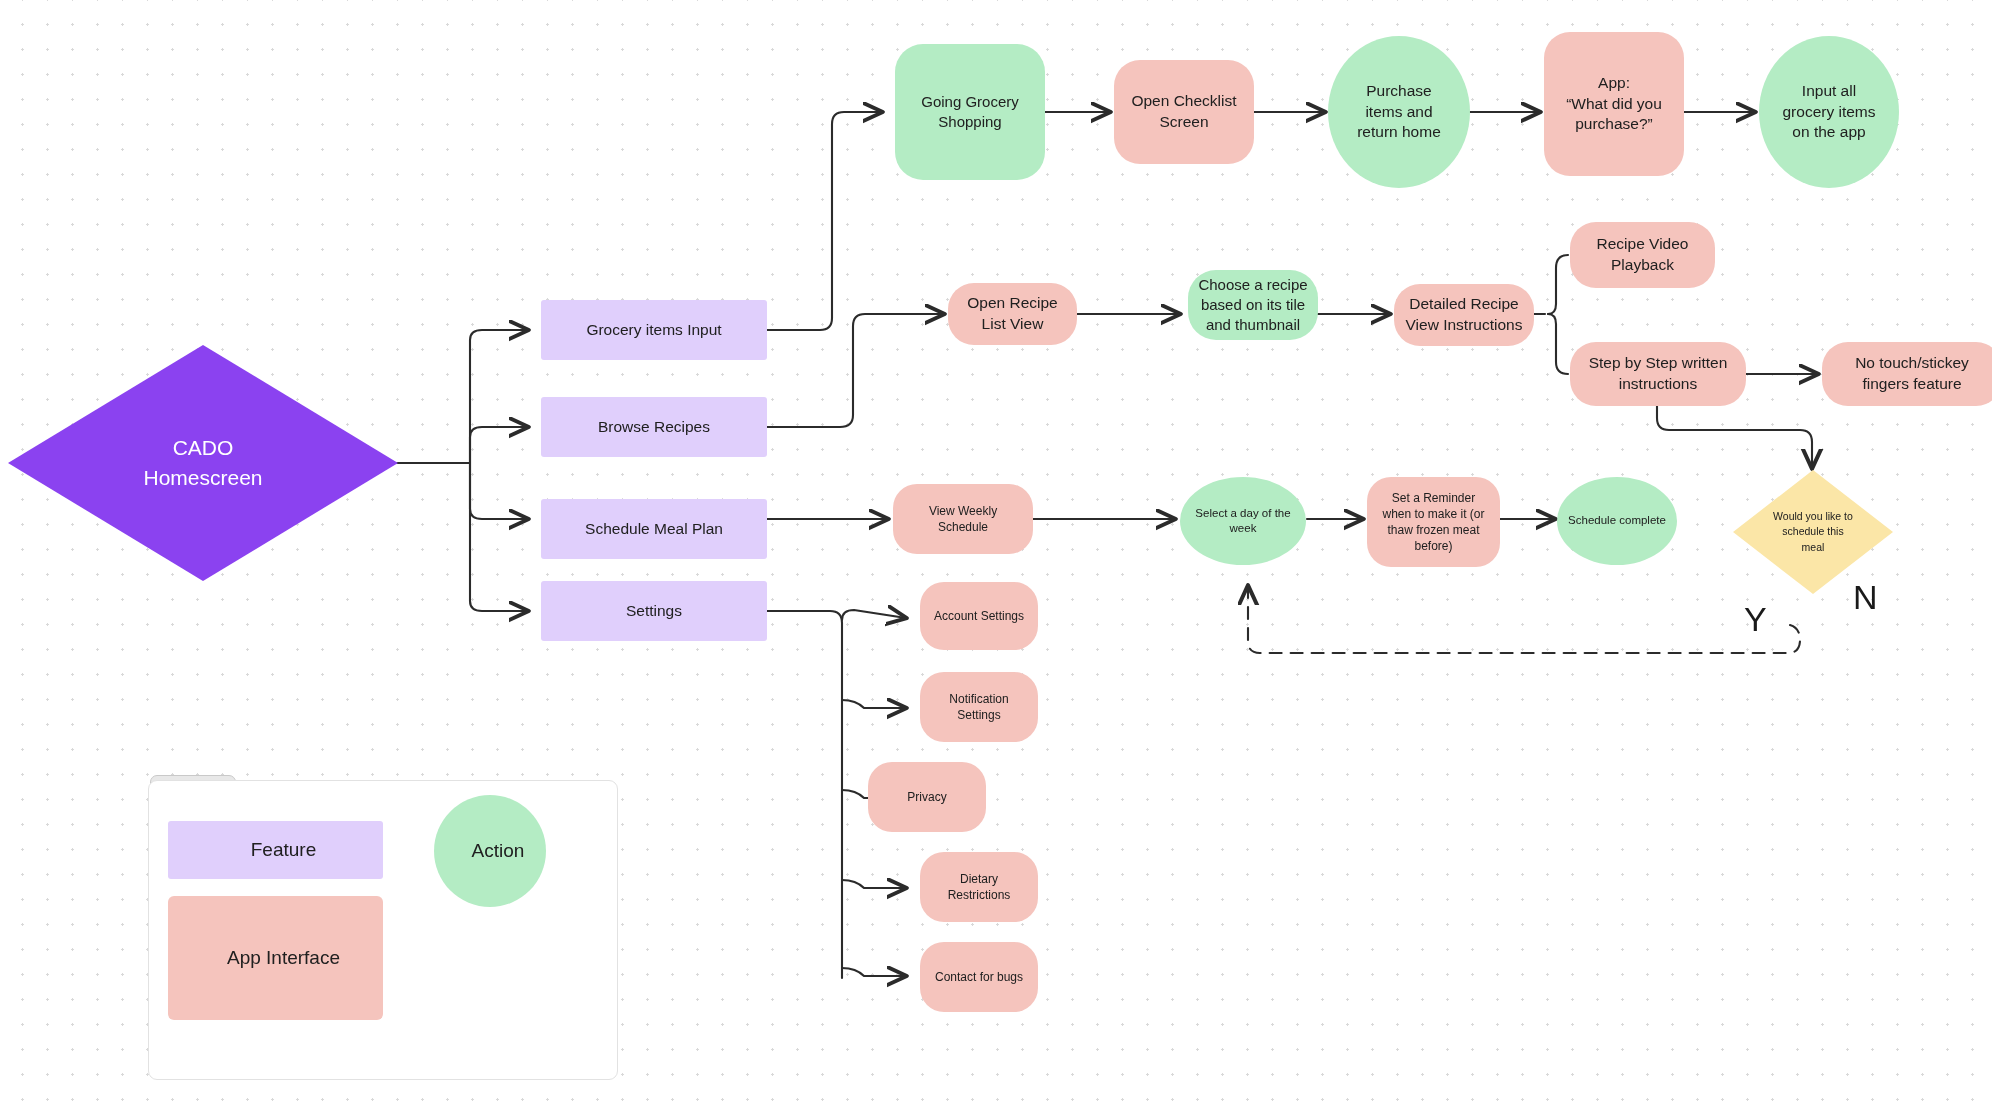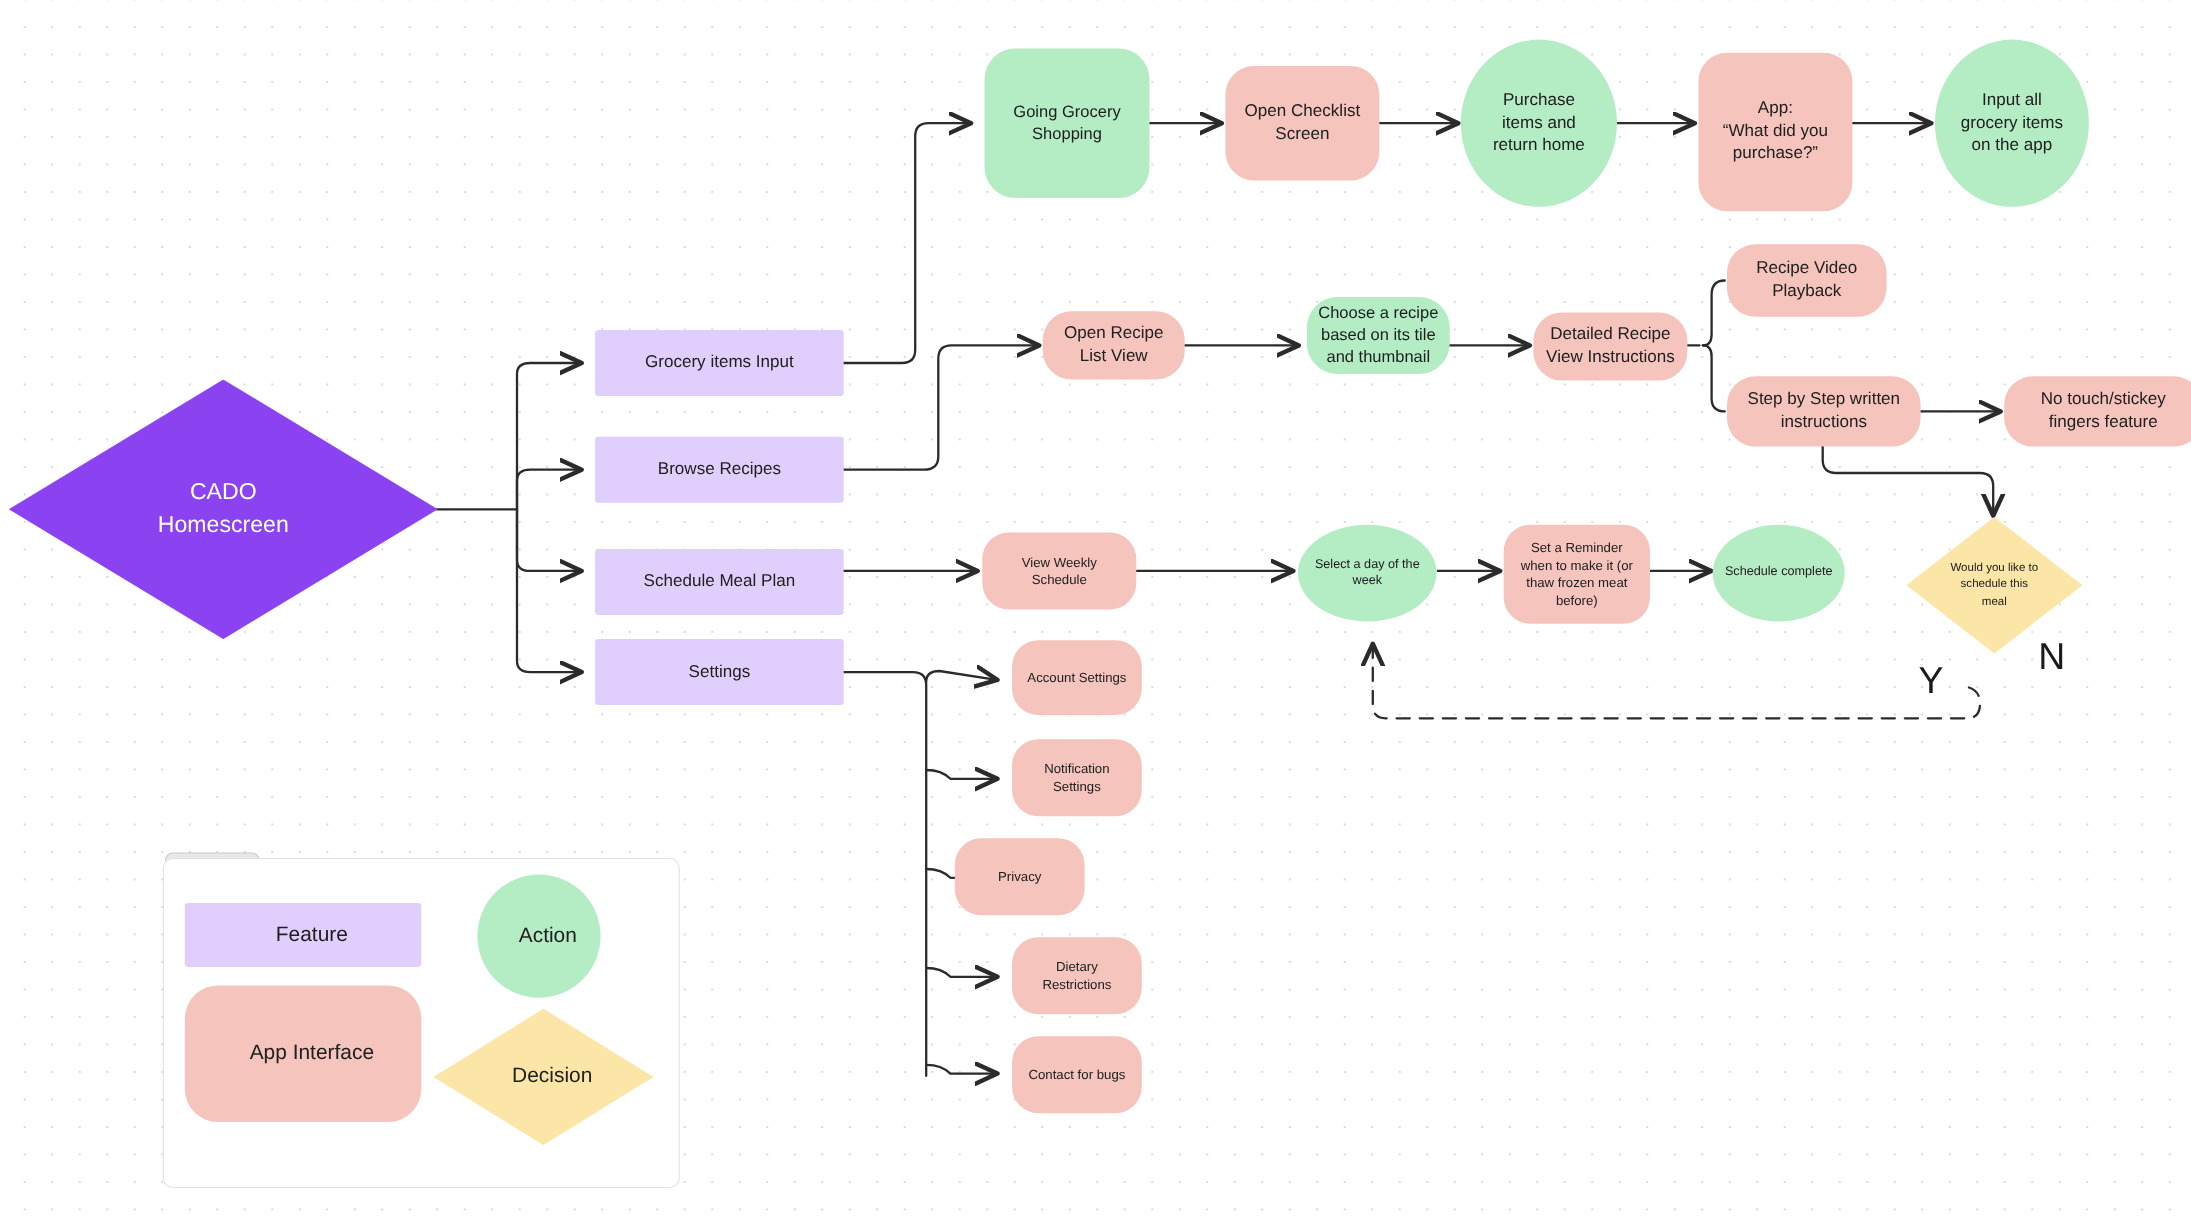--- a/index.html
+++ b/index.html
@@ -63,21 +63,21 @@
     padding: 5px 12px; font-size: 17px; font-weight: bold; color: #1a1a1a; margin-top: 31px;
   }
   #legend-box {
     position: absolute; left: 148px; top: 780px;
     width: 470px; height: 300px;
     background: #ffffff; border: 1px solid #e2e2e2; border-radius: 9px;
   }
   .lg { position: absolute; display: flex; align-items: center; justify-content: center;
         text-align: center; color: #202020; font-size: 19px; padding-left: 16px; }
   .lg-feature { background: #e0cffc; border-radius: 3px; }
-  .lg-appui   { background: #f5c4bd; border-radius: 30px; }
+  .lg-appui   { background: #f5c4bd; border-radius: 6px; }
   .lg-action  { background: #b4ecc4; border-radius: 50%; }
   .lg-decision{ background: #fbe6a7; clip-path: polygon(50% 0%, 100% 50%, 50% 100%, 0% 50%); }
 </style>
 </head>
 <body>
 
 <div id="canvas">
 
   <svg id="edges" viewBox="0 0 1992 1106">
     <defs>
@@ -137,21 +137,21 @@
   <div class="node feature" style="left:541px; top:499px; width:226px; height:60px;">Schedule Meal Plan</div>
   <div class="node feature" style="left:541px; top:581px; width:226px; height:60px;">Settings</div>
 
   <div class="node action-r" style="left:895px; top:44px; width:150px; height:136px;">Going Grocery
 Shopping</div>
   <div class="node appui" style="left:1114px; top:60px; width:140px; height:104px;">Open Checklist
 Screen</div>
   <div class="node action" style="left:1328px; top:36px; width:142px; height:152px;">Purchase
 items and
 return home</div>
-  <div class="node appui" style="left:1544px; top:48px; width:140px; height:144px;">App:
+  <div class="node appui" style="left:1544px; top:32px; width:140px; height:144px;">App:
 “What did you
 purchase?”</div>
   <div class="node action" style="left:1759px; top:36px; width:140px; height:152px;">Input all
 grocery items
 on the app</div>
 
   <div class="node appui" style="left:948px; top:283px; width:129px; height:62px;">Open Recipe
 List View</div>
   <div class="node action-r" style="left:1188px; top:270px; width:130px; height:70px;">Choose a recipe
 based on its tile
@@ -187,15 +187,14 @@
 Settings</div>
   <div class="node appui-sm" style="left:868px; top:762px; width:118px; height:70px;">Privacy</div>
   <div class="node appui-sm" style="left:920px; top:852px; width:118px; height:70px;">Dietary Restrictions</div>
   <div class="node appui-sm" style="left:920px; top:942px; width:118px; height:70px;">Contact for bugs</div>
 
   <div id="legend-title">Legend</div>
   <div id="legend-box"></div>
   <div class="lg lg-feature" style="left:168px; top:821px; width:215px; height:58px;">Feature</div>
   <div class="lg lg-action" style="left:434px; top:795px; width:112px; height:112px;">Action</div>
   <div class="lg lg-appui" style="left:168px; top:896px; width:215px; height:124px;">App Interface</div>
-  <div class="lg lg-decision" style="left:394px; top:917px; width:200px; height:124px;">Decision</div>
 
 </div>
 
 </body></html>

